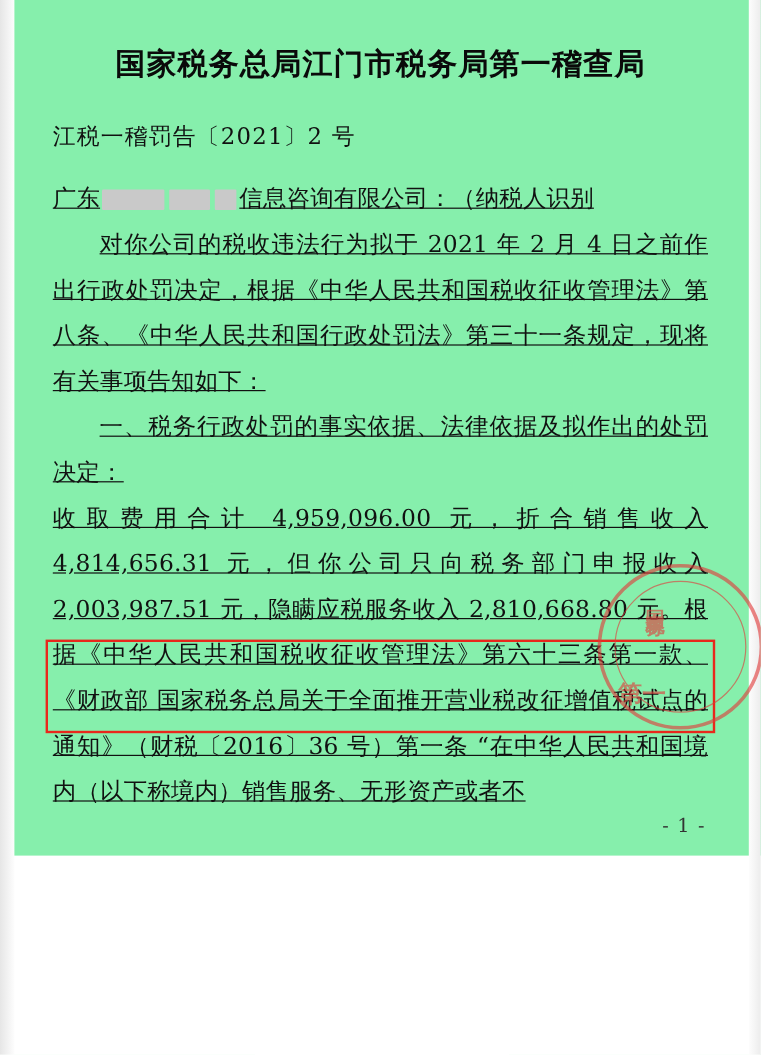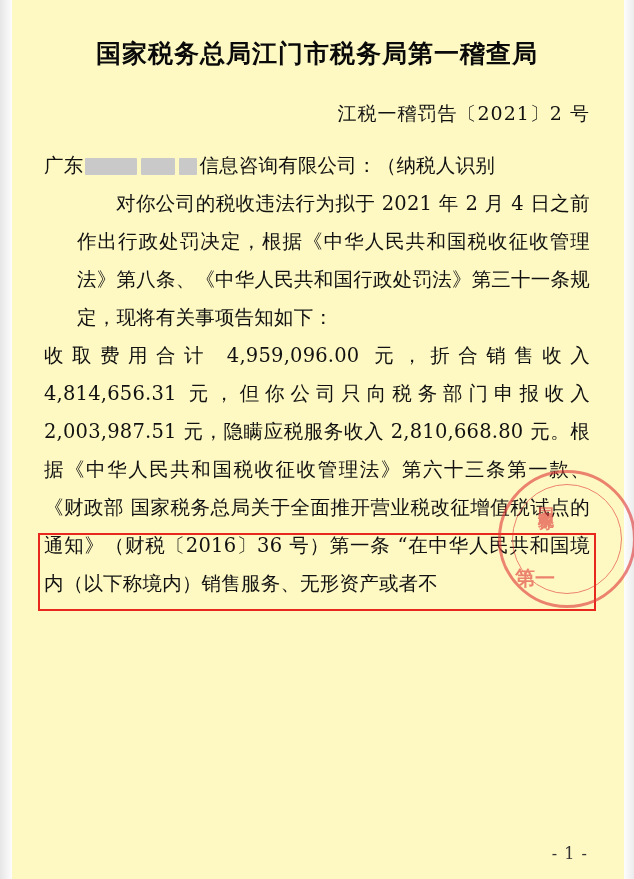--- a/index.html
+++ b/index.html
@@ -10,22 +10,22 @@
   body {
     width: 634px;
     height: 879px;
     overflow: hidden;
     font-family: "DejaVu Serif", "Liberation Serif", serif;
     color: #111111;
   }
   .page {
     position: relative;
     width: 634px;
-    height: 879px;
-    background: #fef9c3;
+    height: 713px;
+    background: #86efac;
     box-sizing: border-box;
     padding: 28px 44px 0 44px;
   }
   .doc-title-line1,
   .doc-title-line2 {
     text-align: center;
     font-weight: bold;
     letter-spacing: 1px;
     color: #0a0a0a;
   }
@@ -33,40 +33,40 @@
     font-size: 25px;
     margin-top: 10px;
     line-height: 1.3;
   }
   .doc-title-line2 {
     font-size: 27px;
     margin-top: 16px;
     line-height: 1.3;
   }
   .doc-number {
-    text-align: right;
+    text-align: left;
     font-size: 19px;
     margin-top: 30px;
     letter-spacing: 1px;
   }
   .body-text {
     margin-top: 20px;
     font-size: 19.5px;
     line-height: 1.95;
     text-align: justify;
     text-justify: inter-ideograph;
     letter-spacing: 0.2px;
   }
   .para {
     margin: 0 0 0 0;
     position: relative;
+    text-decoration: underline;
   }
   .indent {
     text-indent: 2em;
-    margin-left: 33px;
   }
   .redacted {
     display: inline-block;
     background: #c9c9c9;
     color: transparent;
     vertical-align: middle;
     height: 17px;
     border-radius: 1px;
     margin: 0 2px;
   }
@@ -166,20 +166,21 @@
 
   <div class="body-text">
 
     <div class="para">
       <span>广东</span><span class="redacted r-w4"></span><span class="redacted r-w2"></span><span class="redacted r-w3"></span><span>信息咨询有限公司：（纳税人识别</span>
     </div>
 
 
     <p class="para indent">对你公司的税收违法行为拟于 2021 年 2 月 4 日之前作出行政处罚决定，根据《中华人民共和国税收征收管理法》第八条、《中华人民共和国行政处罚法》第三十一条规定，现将有关事项告知如下：</p>
 
+    <p class="para indent">一、税务行政处罚的事实依据、法律依据及拟作出的处罚决定：</p>
 
 
 
     <p class="para">收取费用合计 4,959,096.00 元，折合销售收入 4,814,656.31 元，但你公司只向税务部门申报收入 2,003,987.51 元，隐瞒应税服务收入 2,810,668.80 元。根据《中华人民共和国税收征收管理法》第六十三条第一款、《财政部 国家税务总局关于全面推开营业税改征增值税试点的通知》（财税〔2016〕36 号）第一条 “在中华人民共和国境内（以下称境内）销售服务、无形资产或者不</p>
 
   </div>
 
   <div class="highlight-box"></div>
 
   <div class="stamp">

